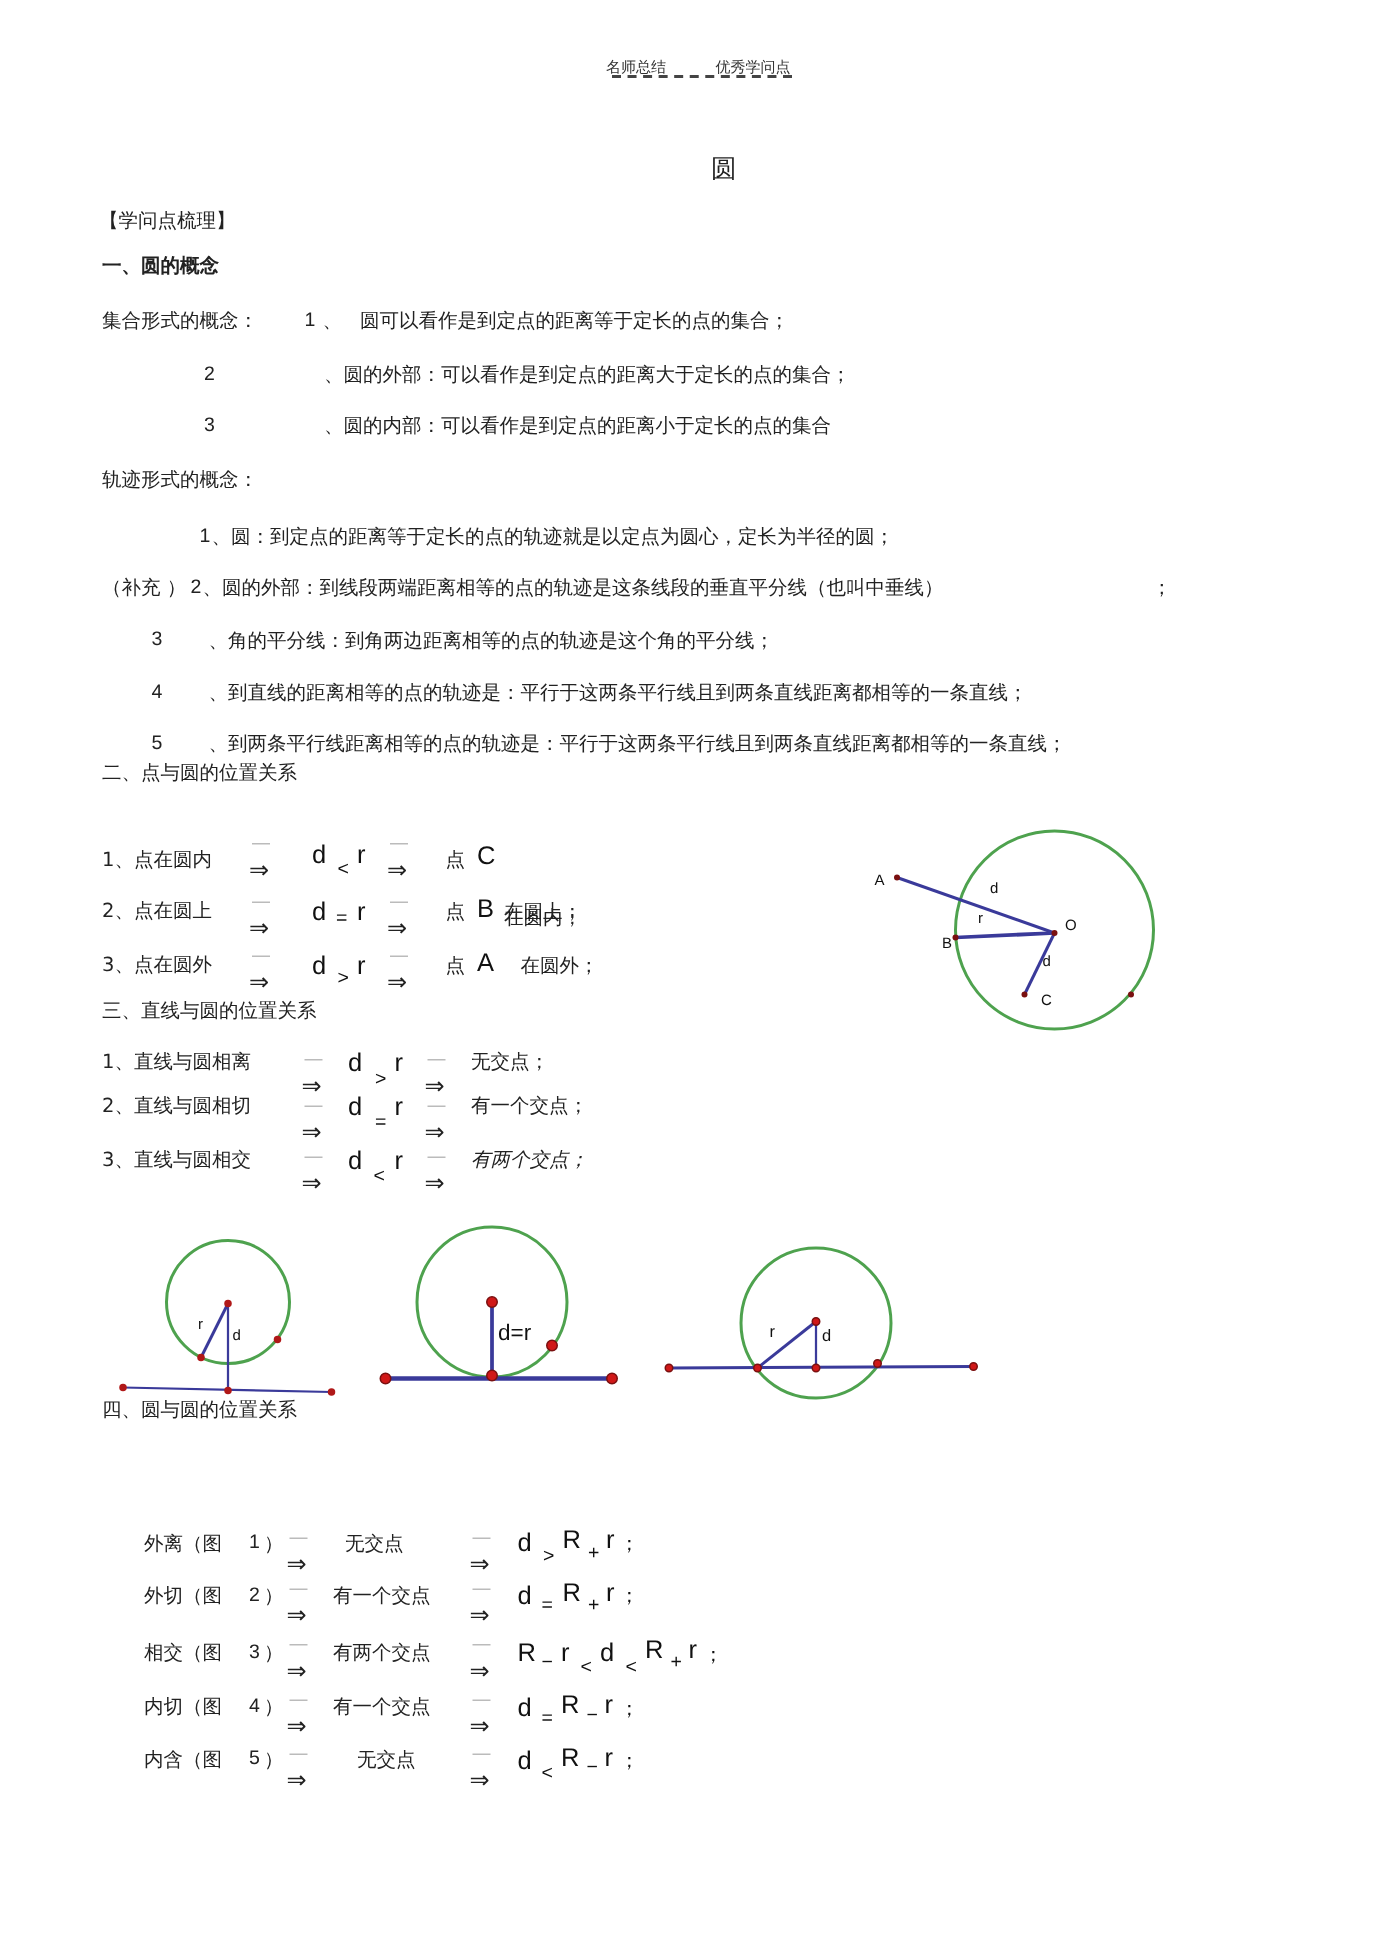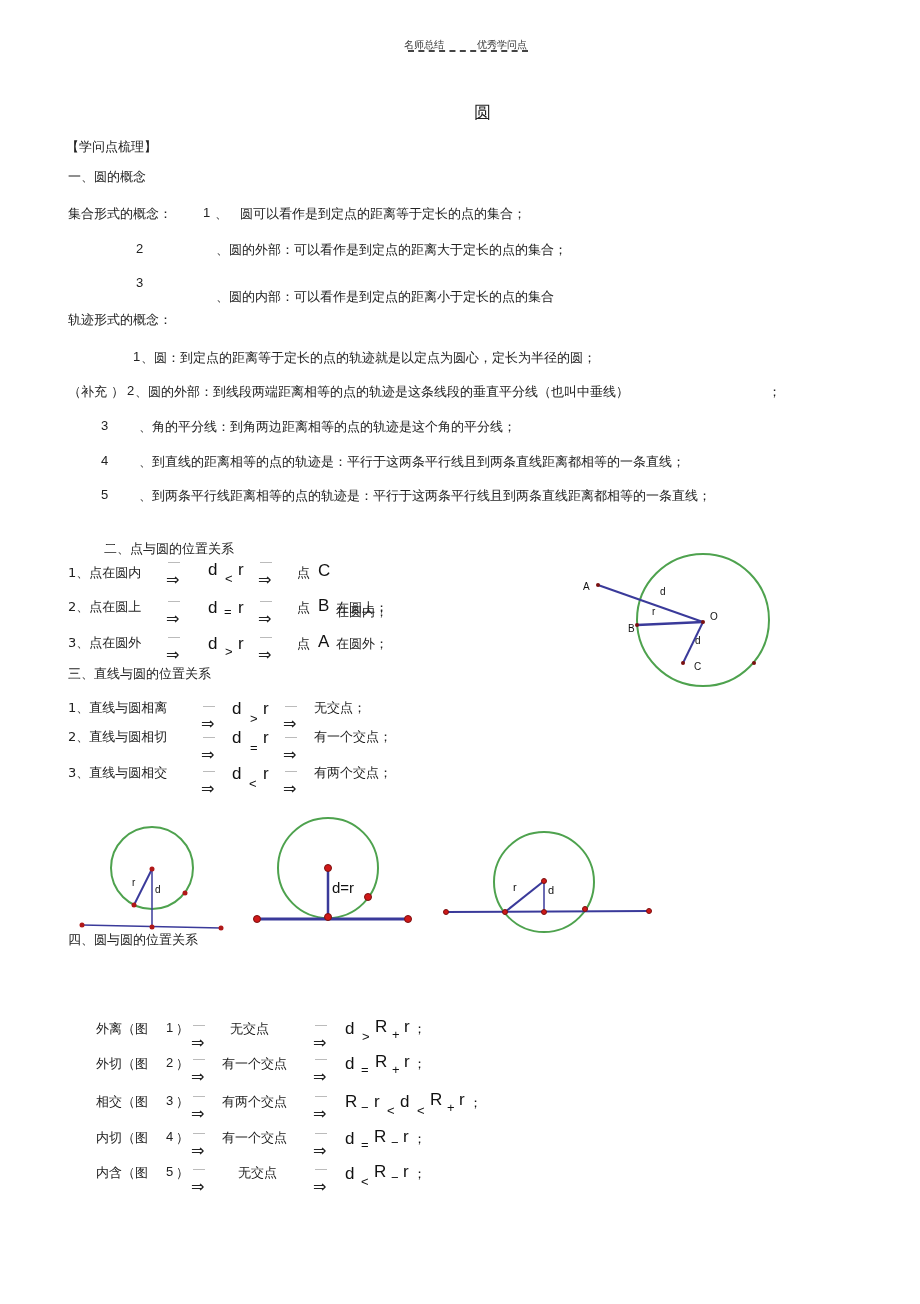--- a/index.html
+++ b/index.html
@@ -23,45 +23,45 @@
 <body>
 
 <div class="abs hdr" style="left:404px;top:38px;">名师总结</div>
 <div class="abs hdr" style="left:477px;top:38px;">优秀学问点</div>
 <div class="dash"></div>
 
 <div class="abs title" style="left:474px;top:101px;">圆</div>
 
 <div class="abs t" style="left:66px;top:138px;">【学问点梳理】</div>
 
-<div class="abs t" style="left:68px;top:168px;">一、圆的概念</div>
+<div class="abs t" style="left:68px;top:168px;font-weight:bold;">一、圆的概念</div>
 <div class="abs t" style="left:68px;top:205px;">集合形式的概念：</div>
 <div class="abs num" style="left:203px;top:205px;">1</div>
 <div class="abs t" style="left:215px;top:205px;">、</div>
 <div class="abs t" style="left:240px;top:205px;">圆可以看作是到定点的距离等于定长的点的集合；</div>
 <div class="abs num" style="left:136px;top:241px;">2</div>
 <div class="abs t" style="left:216px;top:241px;">、圆的外部：可以看作是到定点的距离大于定长的点的集合；</div>
 <div class="abs num" style="left:136px;top:275px;">3</div>
-<div class="abs t" style="left:216px;top:275px;margin-top:13px;">、圆的内部：可以看作是到定点的距离小于定长的点的集合</div>
+<div class="abs t" style="left:216px;top:275px;">、圆的内部：可以看作是到定点的距离小于定长的点的集合</div>
 
 <div class="abs t" style="left:68px;top:311px;">轨迹形式的概念：</div>
 <div class="abs num" style="left:133px;top:349px;">1</div>
 <div class="abs t" style="left:141px;top:349px;">、圆：到定点的距离等于定长的点的轨迹就是以定点为圆心，定长为半径的圆；</div>
 <div class="abs t" style="left:68px;top:383px;">（补充 ）</div>
 <div class="abs num" style="left:127px;top:383px;">2</div>
 <div class="abs t" style="left:135px;top:383px;">、圆的外部：到线段两端距离相等的点的轨迹是这条线段的垂直平分线（也叫中垂线）</div>
 <div class="abs t" style="left:768px;top:383px;">；</div>
 <div class="abs num" style="left:101px;top:418px;">3</div>
 <div class="abs t" style="left:139px;top:418px;">、角的平分线：到角两边距离相等的点的轨迹是这个角的平分线；</div>
 <div class="abs num" style="left:101px;top:453px;">4</div>
 <div class="abs t" style="left:139px;top:453px;">、到直线的距离相等的点的轨迹是：平行于这两条平行线且到两条直线距离都相等的一条直线；</div>
 <div class="abs num" style="left:101px;top:487px;">5</div>
 <div class="abs t" style="left:139px;top:487px;">、到两条平行线距离相等的点的轨迹是：平行于这两条平行线且到两条直线距离都相等的一条直线；</div>
 
-<div class="abs t" style="left:68px;top:540px;margin-left:36px;">二、点与圆的位置关系</div>
+<div class="abs t" style="left:68px;top:506px;">二、点与圆的位置关系</div>
 
 <div class="abs t" style="left:68px;top:564px;">1、点在圆内</div>
 <div class="arrow" style="left:164px;top:562px;">
     <div class="bar"></div>
     <div class="a">⇒</div>
   </div>
 <div class="abs big" style="left:208px;top:560px;">d</div>
 <div class="abs sub" style="left:225px;top:571px;">&lt;</div>
 <div class="abs big" style="left:238px;top:560px;">r</div>
 <div class="arrow" style="left:256px;top:562px;">
@@ -95,21 +95,21 @@
   </div>
 <div class="abs big" style="left:208px;top:634px;">d</div>
 <div class="abs sub" style="left:225px;top:644px;">&gt;</div>
 <div class="abs big" style="left:238px;top:634px;">r</div>
 <div class="arrow" style="left:256px;top:637px;">
     <div class="bar"></div>
     <div class="a">⇒</div>
   </div>
 <div class="abs t" style="left:297px;top:635px;">点</div>
 <div class="abs big" style="left:318px;top:632px;">A</div>
-<div class="abs t" style="left:336px;top:635px;">在圆外；</div>
+<div class="abs t" style="left:347px;top:635px;">在圆外；</div>
 
 <svg class="abs" style="left:570px;top:550px;" width="210" height="150">
   <circle cx="133" cy="70" r="66" fill="none" stroke="#4ea24e" stroke-width="2"></circle>
   <line x1="28" y1="35" x2="133" y2="72" stroke="#3a3a9a" stroke-width="2"></line>
   <line x1="67" y1="75" x2="133" y2="72" stroke="#3a3a9a" stroke-width="2.5"></line>
   <line x1="133" y1="72" x2="113" y2="113" stroke="#3a3a9a" stroke-width="2"></line>
   <circle cx="28" cy="35" r="2" fill="#7a1010"></circle>
   <circle cx="67" cy="75" r="2" fill="#7a1010"></circle>
   <circle cx="133" cy="72" r="2" fill="#7a1010"></circle>
   <circle cx="113" cy="113" r="2" fill="#7a1010"></circle>
@@ -158,21 +158,21 @@
     <div class="bar"></div>
     <div class="a">⇒</div>
   </div>
 <div class="abs big" style="left:232px;top:764px;">d</div>
 <div class="abs sub" style="left:249px;top:776px;">&lt;</div>
 <div class="abs big" style="left:263px;top:764px;">r</div>
 <div class="arrow" style="left:281px;top:771px;">
     <div class="bar"></div>
     <div class="a">⇒</div>
   </div>
-<div class="abs t" style="left:314px;top:764px;">有两个交点；</div>
+<div class="abs t" style="left:314px;top:764px;font-style:italic;">有两个交点；</div>
 
 <svg class="abs" style="left:70px;top:815px;" width="600" height="125">
 
   <g>
     <circle cx="82" cy="53" r="41" fill="none" stroke="#4ea24e" stroke-width="2"></circle>
     <line x1="12" y1="110" x2="151" y2="113" stroke="#3a3a9a" stroke-width="1.5"></line>
     <line x1="82" y1="54" x2="64" y2="90" stroke="#3a3a9a" stroke-width="2"></line>
     <line x1="82" y1="54" x2="82" y2="112" stroke="#3a3a9a" stroke-width="1.5"></line>
     <circle cx="82" cy="54" r="2.5" fill="#b01818"></circle>
     <circle cx="64" cy="90" r="2.5" fill="#b01818"></circle>

